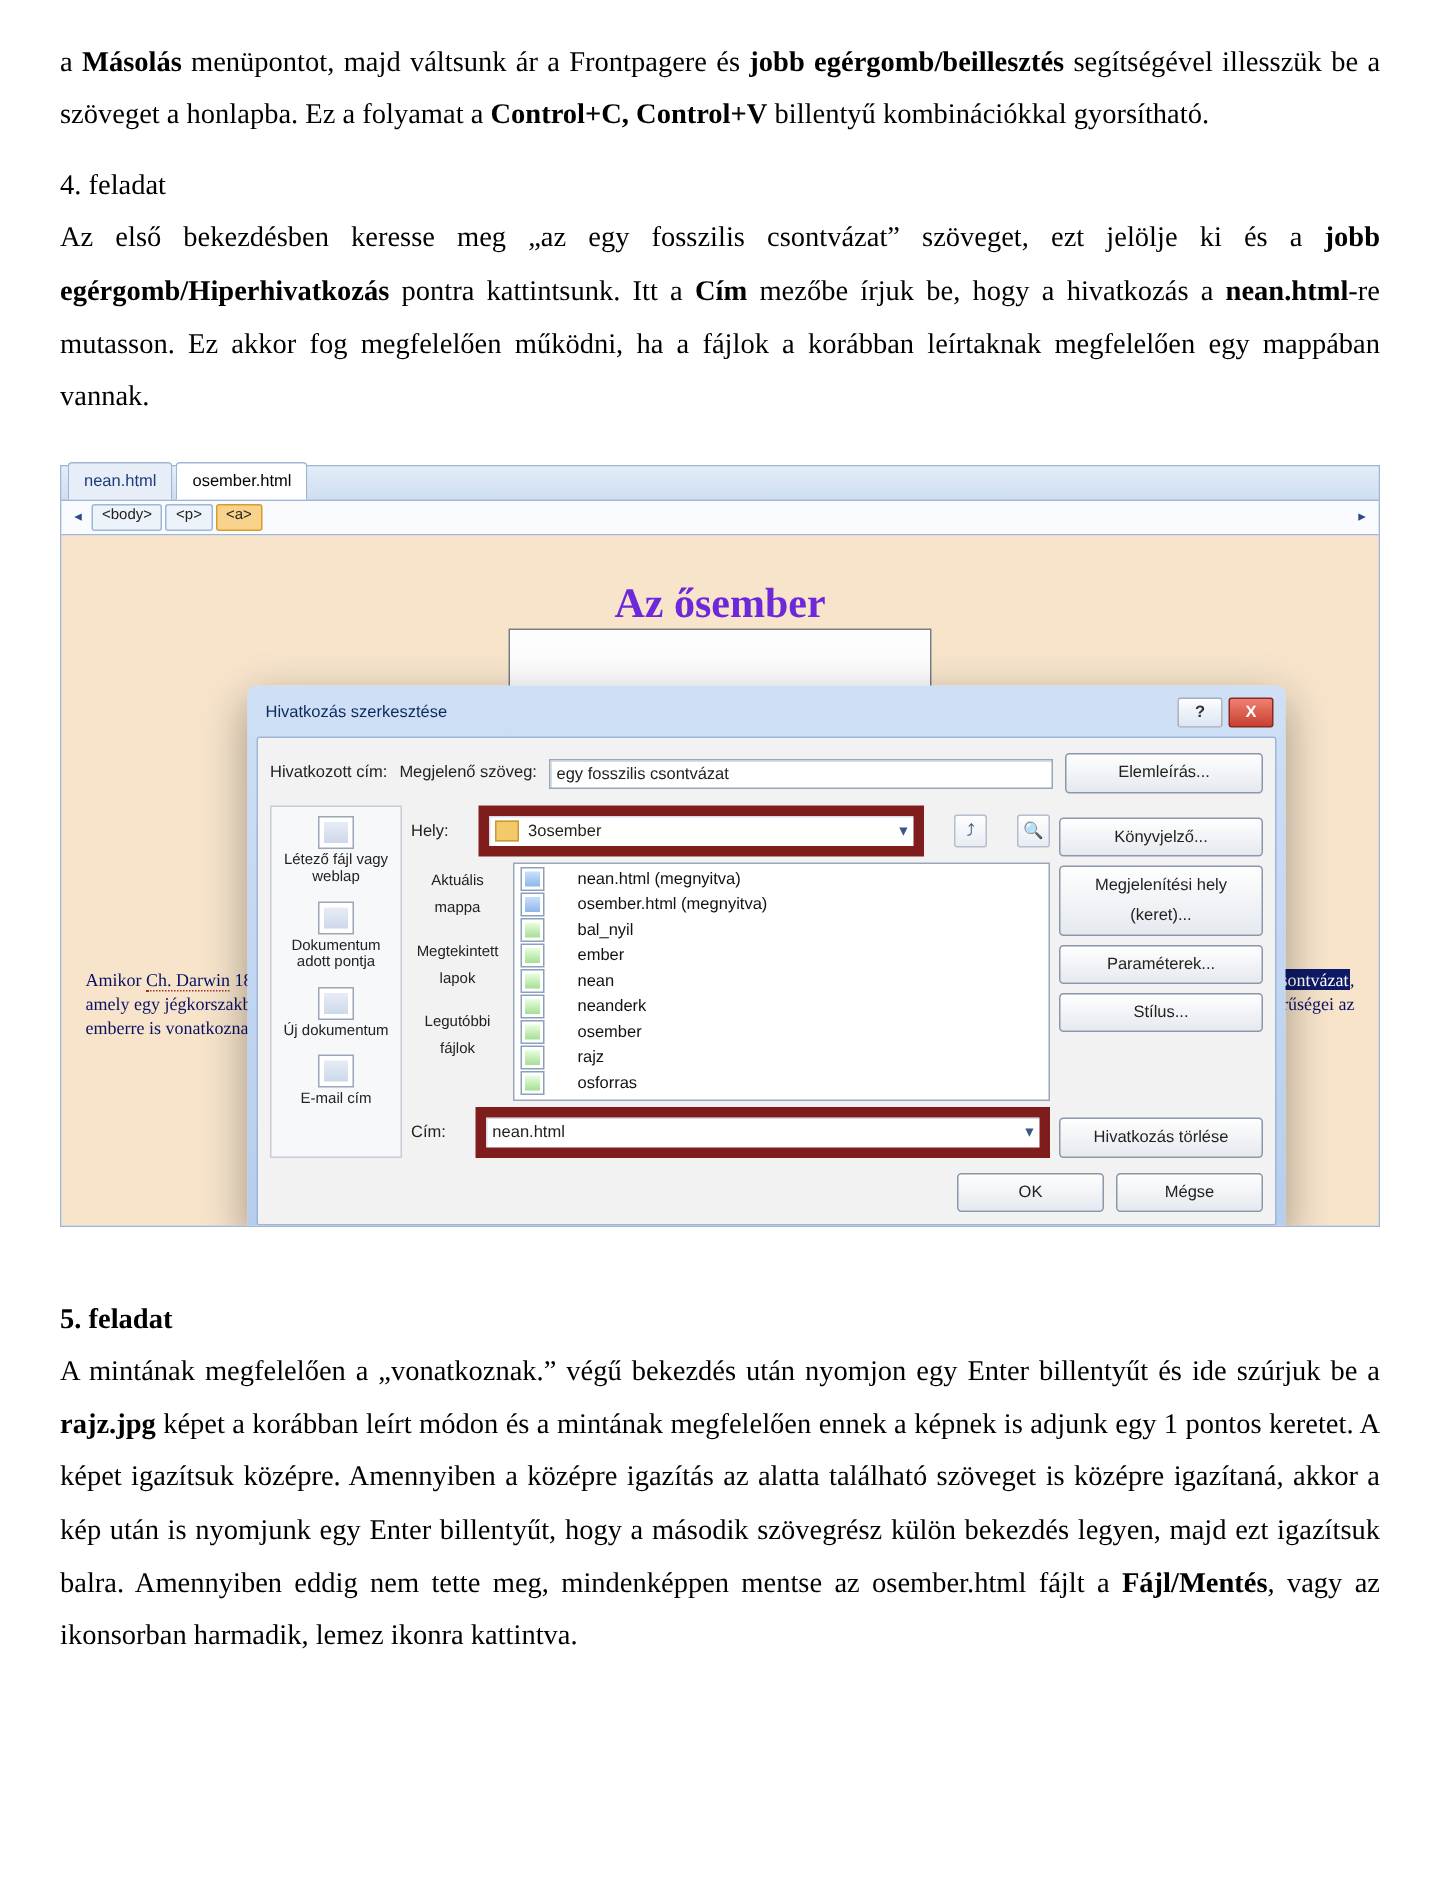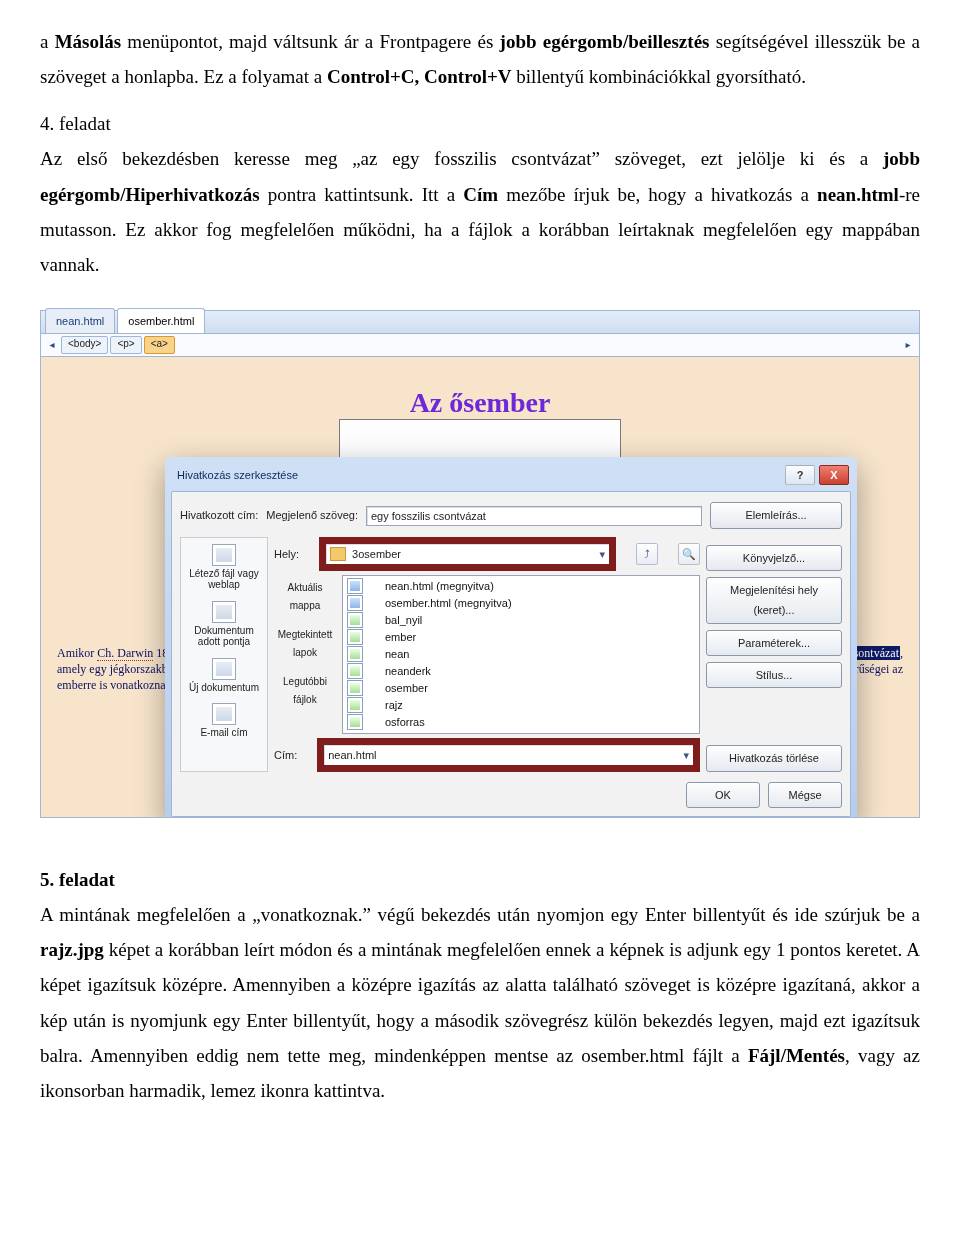--- a/index.html
+++ b/index.html
@@ -205,21 +205,21 @@
   }
   .btn {
     border: 1px solid #8a98ab;
     background: linear-gradient(#fefefe,#e5e9ef);
     border-radius: 3px;
     padding: 2px 10px;
     min-width: 110px;
     text-align: center;
     box-shadow: 0 1px 0 #fff inset;
   }
-  .btn.small { min-width: 56px; padding: 2px 8px; }
+  .btn.small { min-width: 56px; padding: 2px 20px; }
   .columns {
     display: flex;
     gap: 6px;
   }
   .sidebar-col {
     width: 82px;
     border: 1px solid #c7ccd5;
     background: #f7f8fa;
     padding: 4px 2px;
     display: flex;

